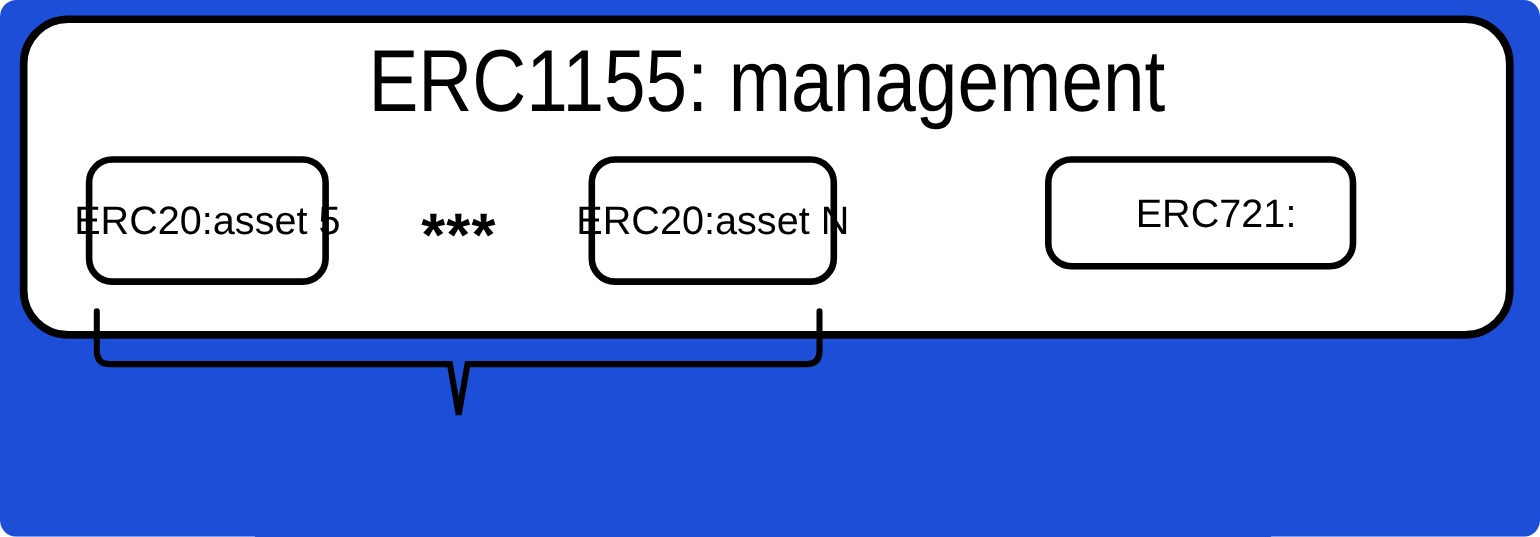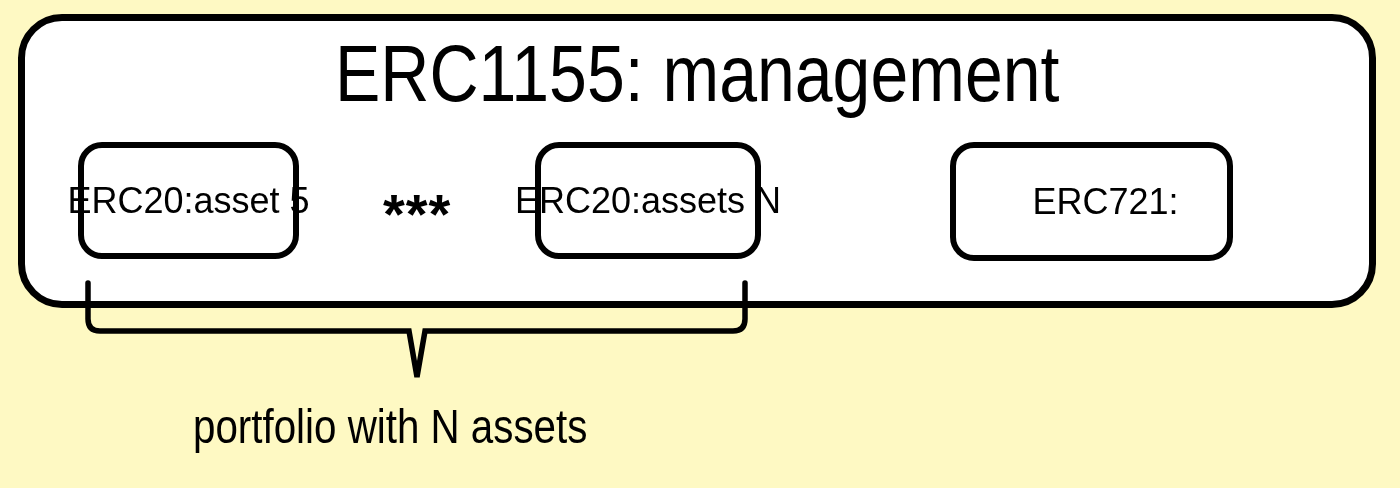--- a/index.html
+++ b/index.html
@@ -1,23 +1,24 @@
 <!DOCTYPE html>
 <html><head>
 <meta charset="utf-8">
 <style>
   html, body { margin: 0; padding: 0; background: #ffffff; }
   .stage {
     position: relative;
     width: 1400px;
     height: 488px;
-    background: #fef9c3;
+    background: #1d4ed8;
     color: #000000;
     font-family: "Liberation Sans", sans-serif;
     overflow: hidden;
+    border-radius: 15px;
   }
   .outer-box {
     position: absolute;
     left: 18px; top: 14px;
     width: 1358px; height: 294px;
     box-sizing: border-box;
     border: 7px solid #000000;
     border-radius: 44px;
     background: #ffffff;
   }
@@ -50,21 +51,21 @@
     justify-content: center;
   }
   .ibox .ln {
     font-size: 36px;
     line-height: 52px;
     white-space: nowrap;
     text-align: center;
   }
   .box-asset1 { left: 78px;  width: 221px; }
   .box-assetn { left: 535px; width: 226px; }
-  .box-packages { left: 950px; width: 283px; height: 119px; padding-left: 28px; }
+  .box-packages { left: 950px; width: 283px; height: 103px; padding-left: 28px; }
   .stars {
     position: absolute;
     left: 383px; top: 186px;
     font-size: 56px;
     font-weight: bold;
     line-height: 1;
     letter-spacing: 1px;
     white-space: nowrap;
   }
   .brace-svg {
@@ -98,28 +99,25 @@
 
   <div class="ibox box-asset1">
     <div class="ln">ERC20:</div>
     <div class="ln">asset 5</div>
   </div>
 
   <div class="stars">***</div>
 
   <div class="ibox box-assetn">
     <div class="ln">ERC20:</div>
-    <div class="ln">assets N</div>
+    <div class="ln">asset N</div>
   </div>
 
   <div class="ibox box-packages">
     <div class="ln">ERC721:</div>
   </div>
 
   <svg class="brace-svg" viewBox="0 0 680 112" xmlns="http://www.w3.org/2000/svg">
     <path d="M 8 7 L 8 43 Q 8 55 20 55 L 329 55 L 337 101 L 345 55 L 653 55 Q 665 55 665 43 L 665 7" fill="none" stroke="#000000" stroke-width="5.5" stroke-linecap="round" stroke-linejoin="miter"></path>
   </svg>
 
-  <div class="brace-label-wrap">
-    <span class="brace-label">portfolio with N assets</span>
-  </div>
 
 </div>
 
 </body></html>

